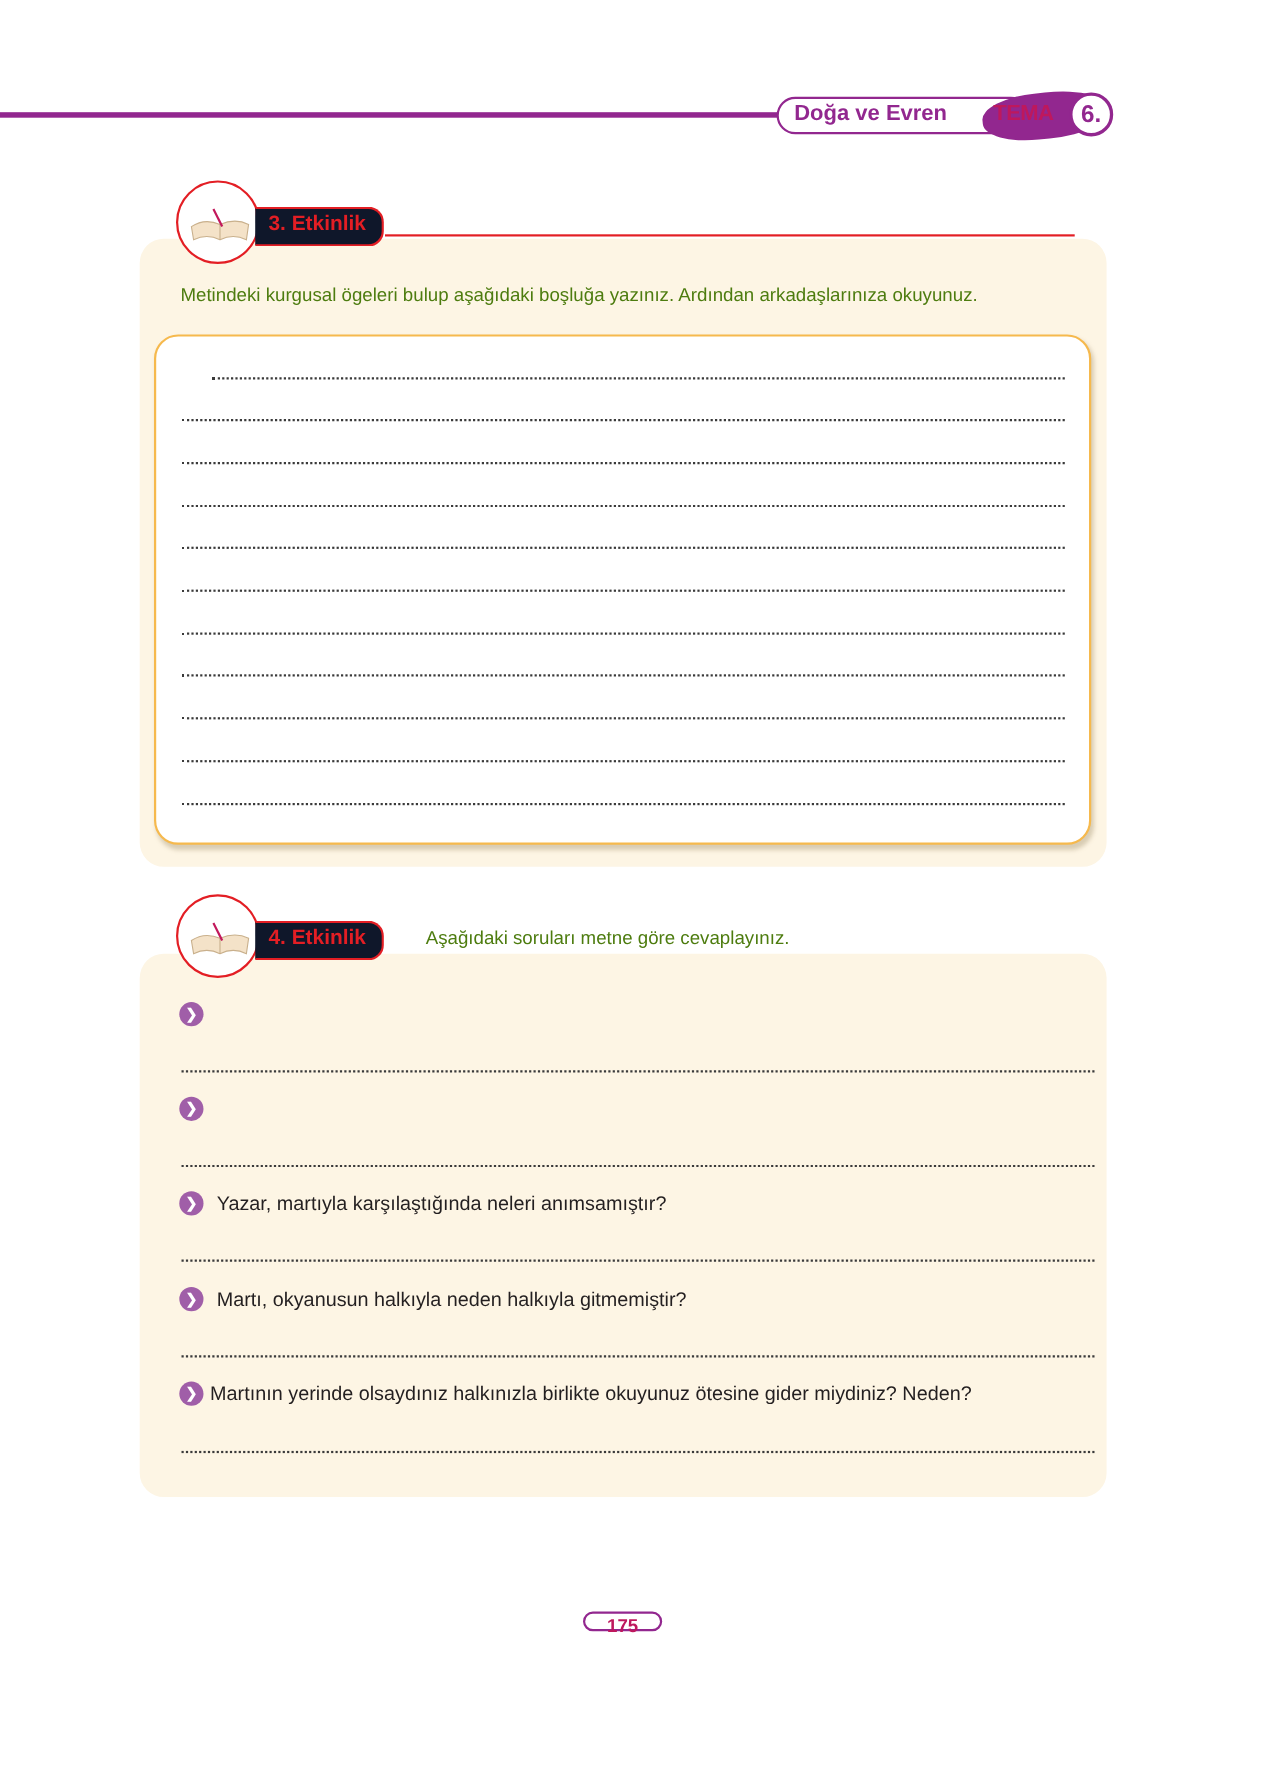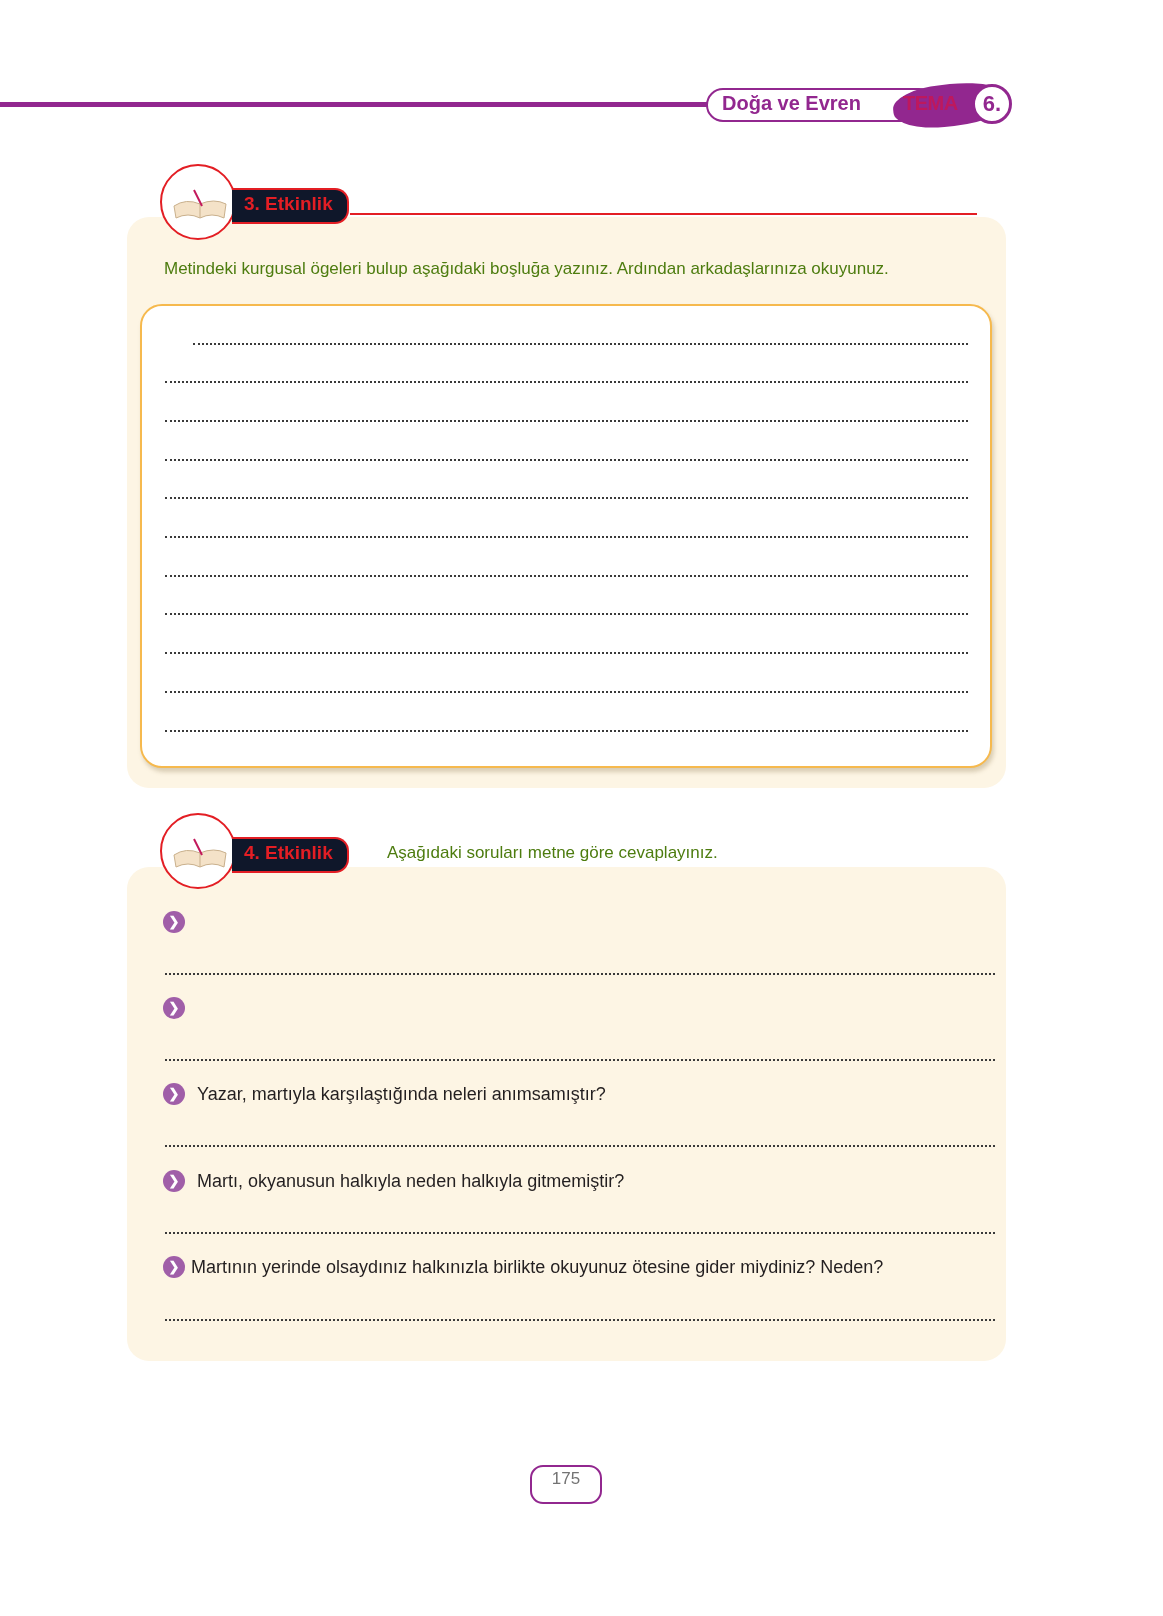--- a/index.html
+++ b/index.html
@@ -69,23 +69,23 @@
 
     .q-row { position: absolute; left: 163px; display: flex; align-items: center; white-space: nowrap; }
     .q-icon {
       width: 22px; height: 22px; border-radius: 50%; background: #a05ea8;
       color: #fff; font-size: 13px; font-weight: bold; text-align: center; line-height: 22px;
       margin-right: 12px; flex: none;
     }
     .q-text { font-size: 18px; color: #231f20; }
 
     .page-num {
-      position: absolute; left: 530px; top: 1465px; width: 72px; height: 39px;
+      position: absolute; left: 530px; top: 1465px; width: 72px; height: 18px;
       border: 2px solid #92278f; border-radius: 13px; box-sizing: border-box;
-      color: #737373; font-weight: normal; font-size: 17px; text-align: center; line-height: 23px;
+      color: #be185d; font-weight: bold; font-size: 17px; text-align: center; line-height: 23px;
     }
   </style>
 </head>
 <body>
 
 <div class="hdr-line"></div>
 <div class="hdr-pill"></div>
 <div class="hdr-title">Doğa ve Evren</div>
 <div class="tema-blob"></div>
 <div class="tema-text">TEMA</div>

